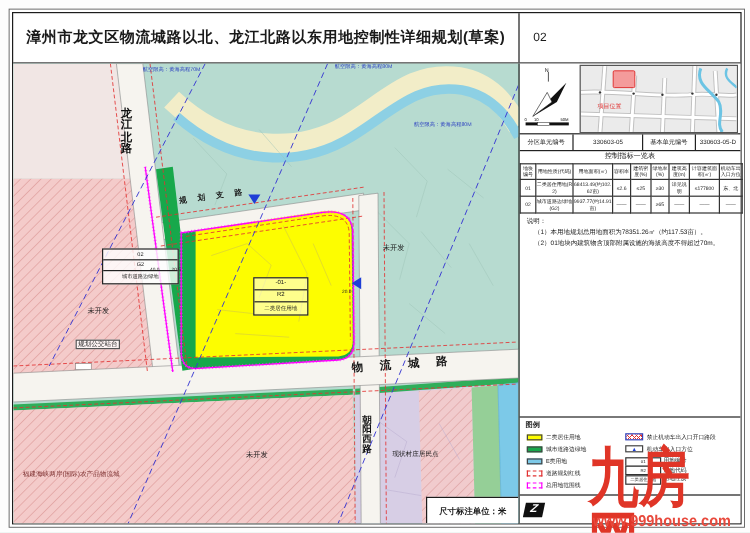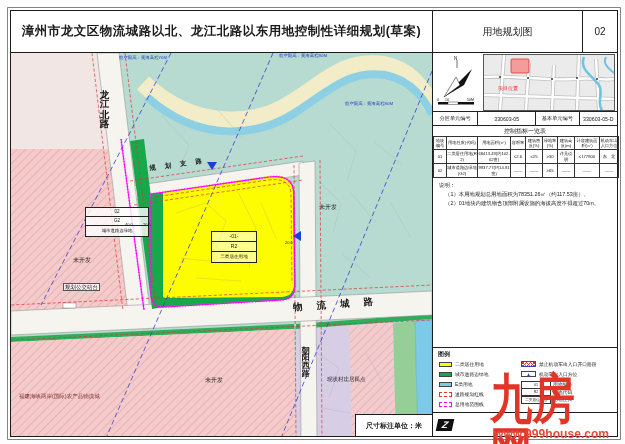--- a/index.html
+++ b/index.html
@@ -84,21 +84,20 @@
   .wm-url{position:absolute;left:494px;top:426px;z-index:50;color:#e8493c;font-weight:bold;
           font-size:13px;transform:scaleX(.93);transform-origin:left top;}
 </style>
 </head>
 <body>
 
 <div class="frame">
 
   <div class="header">
     <div class="title-cell">漳州市龙文区物流城路以北、龙江北路以东用地控制性详细规划(草案)</div>
-    <div class="dn-cell">用地规划图</div>
     <div class="no-cell">02</div>
   </div>
 
   <div class="sheet-body">
 
     <div class="map">
       <svg class="base" width="421" height="385" viewBox="0 0 421 385">
         <defs>
           <pattern id="ph" width="6" height="6" patternUnits="userSpaceOnUse" patternTransform="rotate(45)">
             <rect width="6" height="6" fill="#f4cbca"></rect>

